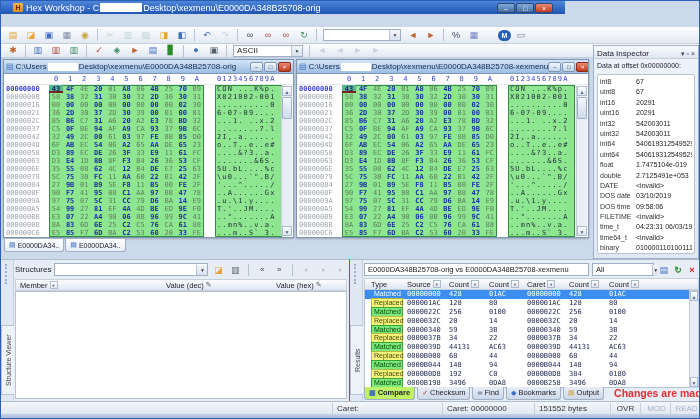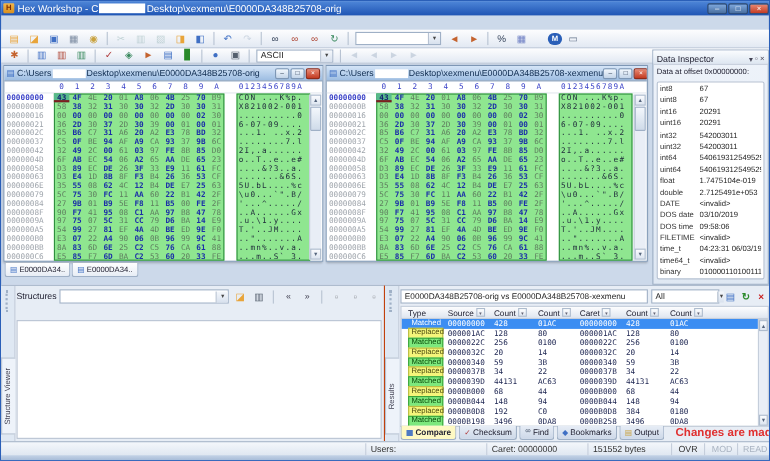--- a/index.html
+++ b/index.html
@@ -1,20 +1,20 @@
 <!DOCTYPE html>
 <html><head>
 <meta charset="utf-8">
 <style>
   *{margin:0;padding:0;box-sizing:border-box;}
   body{font-family:"Liberation Sans",sans-serif;background:#999;}
   .screen{position:relative;width:700px;height:419px;background:#ccd9ea;overflow:hidden;border:1px solid #2a5fb8;}
 
   
-  .titlebar{position:absolute;left:0;top:0;width:700px;height:13px;background:linear-gradient(#4e86d8,#1f55b4);display:flex;align-items:center;padding:0 2px;color:#fff;font-size:9px;}
+  .titlebar{position:absolute;left:0;top:0;width:564px;height:13px;background:linear-gradient(#4e86d8,#1f55b4);display:flex;align-items:center;padding:0 12px;color:#fff;font-size:9px;}
   .appicon{width:10px;height:9px;background:linear-gradient(#f4b74a,#d88f1f);color:#7a2c00;font-size:7px;font-weight:bold;display:flex;align-items:center;justify-content:center;margin-right:3px;border-radius:1px;}
   .titletext{display:flex;align-items:center;white-space:nowrap;overflow:hidden;}
   .redact{display:inline-block;width:42px;height:9px;background:#fff;margin:0 1px;}
   .winbtns{margin-left:auto;display:flex;gap:1px;}
   .wbtn{width:18px;height:10px;font-size:7px;line-height:9px;text-align:center;color:#fff;background:linear-gradient(#7fa8dd,#486e9e);border:1px solid #2f4a6e;border-radius:2px;}
   .wbtn.close{background:linear-gradient(#e98973,#c23a22);}
   .menubar{position:absolute;left:0;top:13px;width:700px;height:13px;background:linear-gradient(#f8fafc,#e9eef5);border-bottom:1px solid #c9d3e0;display:flex;align-items:center;padding-left:4px;}
   .menu-item{font-size:9px;color:#222;padding:0 6px;line-height:12px;}
   .tbar{position:absolute;left:0;width:700px;background:linear-gradient(#fdfdfe,#e2e9f3);border-bottom:1px solid #c5cedb;display:flex;align-items:center;padding-left:3px;}
   .tb1{top:26px;height:17px;}
@@ -114,21 +114,21 @@
   .cmp-body{position:absolute;left:14px;right:2px;top:30px;height:98px;background:#fff;border:1px solid #b7c2d2;border-top:none;overflow:hidden;}
   .cmp-row{display:flex;height:8.9px;line-height:8.9px;align-items:center;padding-left:6px;font-family:"DejaVu Sans Mono",monospace;font-size:7px;color:#222a55;}
   .cmp-row .chip{display:inline-block;width:32px;text-align:left;padding-left:2px;font-family:"Liberation Sans",sans-serif;font-size:7px;border:1px solid transparent;}
   .cmp-row .chip.m{background:#7de87d;border-color:#3aa33a;color:#084a08;}
   .cmp-row .chip.r{background:#f5f57a;border-color:#b9b93e;color:#4a4a10;}
   .cmp-row.sel{background:#3b8df2;color:#fff;}
   .cmp-row.sel .chip{background:transparent;border-color:transparent;color:#fff;}
   .cmp-vscroll{position:absolute;right:2px;top:30px;height:98px;width:10px;background:#e9eef6;border:1px solid #c5cedb;}
   .btabs{position:absolute;left:14px;right:2px;bottom:1px;height:14px;display:flex;align-items:center;gap:2px;}
   .btab{height:13px;display:flex;align-items:center;gap:2px;padding:0 4px;font-size:7.5px;color:#223;background:linear-gradient(#e7edf6,#cdd8e8);border:1px solid #9fb0c6;border-radius:0 0 3px 3px;border-top:none;}
-  .btab.active{background:#fef9c3;font-weight:bold;justify-content:flex-end;}
+  .btab.active{background:#bef264;font-weight:bold;justify-content:flex-end;}
   .btab .bticon{font-size:7px;}
 
   
   .statusbar{position:absolute;left:0;top:400px;width:700px;height:13px;background:linear-gradient(#f4f7fb,#dfe7f1);border-top:1px solid #aebcce;display:flex;align-items:center;font-size:8px;color:#333;}
   .sfield{height:11px;line-height:11px;border-right:1px solid #c5cedb;padding:0 4px;white-space:nowrap;}
   .sfield.grow{flex:1;}
   .smode{width:30px;text-align:center;height:11px;line-height:11px;border-right:1px solid #c5cedb;}
   .smode.off{color:#aab4c2;}
   .framebottom{position:absolute;left:0;top:413px;width:700px;height:6px;background:linear-gradient(#c3d2e6,#9db4d2);}
 </style>
@@ -1121,20 +1121,34 @@
       <span class="pic" style="color:#e8a43a">◪</span>
       <span class="pic" style="color:#55606e">▥</span>
       <span class="tbsep"></span>
       <span class="pic" style="color:#445;font-size:8px">«</span>
       <span class="pic" style="color:#445;font-size:8px">»</span>
       <span class="tbsep"></span>
       <span class="pic dis">▫</span>
       <span class="pic dis">▫</span>
       <span class="pic dis">▫</span>
     </div>
+    <div class="colhead structcols">
+      <span class="sc-member">
+          <span>Member</span>
+          <span class="filt">▼</span>
+        </span>
+      <span class="sc-dec">
+          <span>Value (dec)</span>
+          <span class="pencil">✎</span>
+        </span>
+      <span class="sc-hex">
+          <span>Value (hex)</span>
+          <span class="pencil">✎</span>
+        </span>
+    </div>
     <div class="structbody"></div>
   </div>
 
   <div class="resultspanel">
     <div class="vstrip">
       <div class="grip"></div>
       <div class="vtab">Results</div>
     </div>
     <div class="panhead">
       <span class="cmp-title">E0000DA348B25708-orig vs E0000DA348B25708-xexmenu</span>
@@ -1324,21 +1338,21 @@
         <span class="btab">
           <span class="bticon" style="color: rgb(201, 162, 63);">▤</span>
           <span>Output</span>
         </span>
         <span class="ann ann-bottom">Changes are made to the profile</span>
       </div>
   </div>
 
   <div class="statusbar">
     <span class="sfield grow"></span>
-    <span class="sfield" style="width:110px">Users:</span>
+    <span class="sfield" style="width:110px">Caret:</span>
     <span class="sfield" style="width:92px">Caret: 00000000</span>
     <span class="sfield" style="width:76px">151552 bytes</span>
     <span id="modes" style="display:flex">
         <span class="smode">OVR</span>
         <span class="smode off">MOD</span>
         <span class="smode off">READ</span>
       </span>
   </div>
   <div class="framebottom"></div>
 </div>

